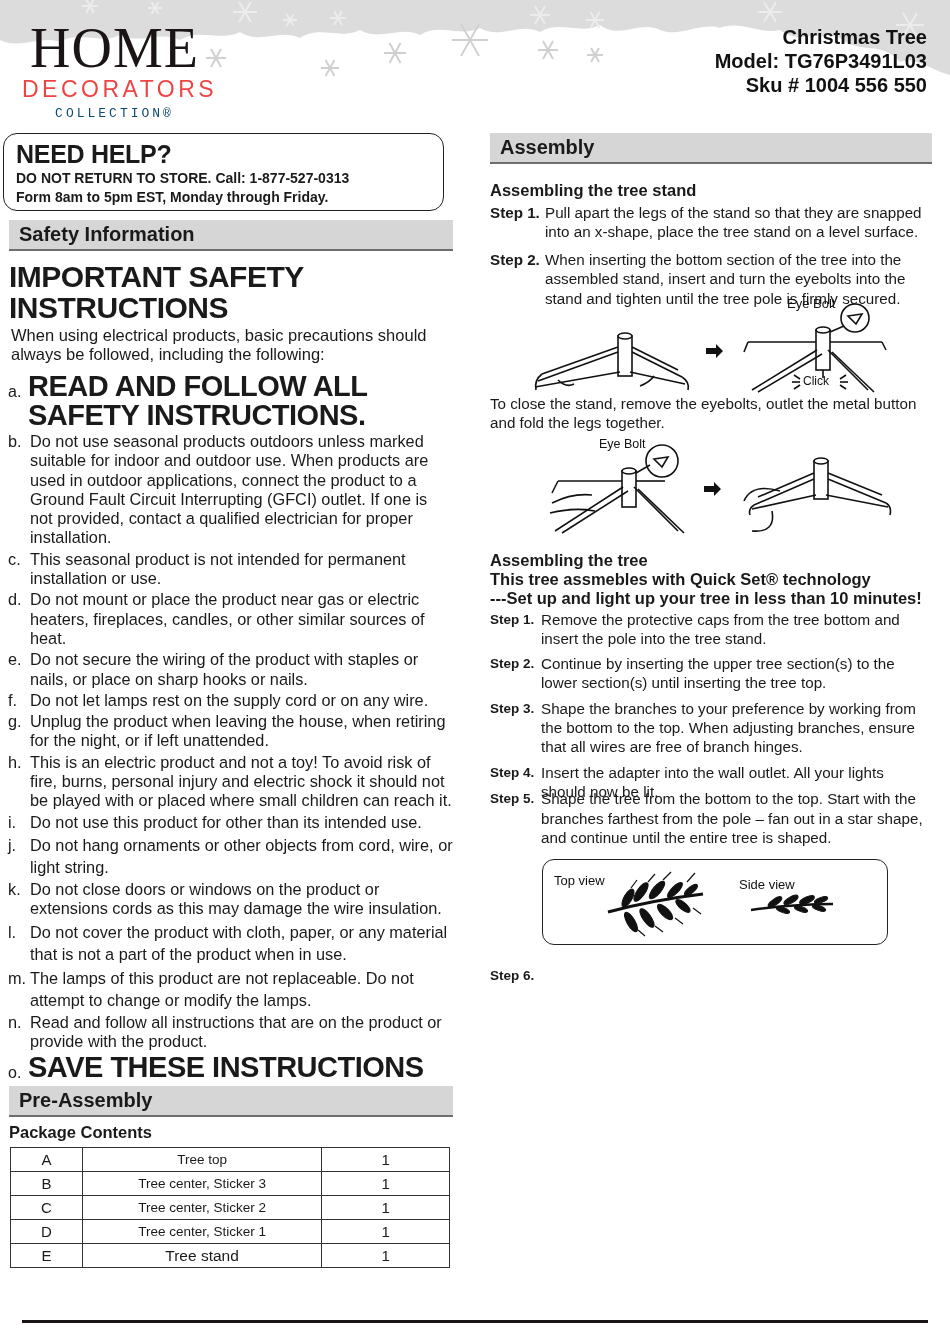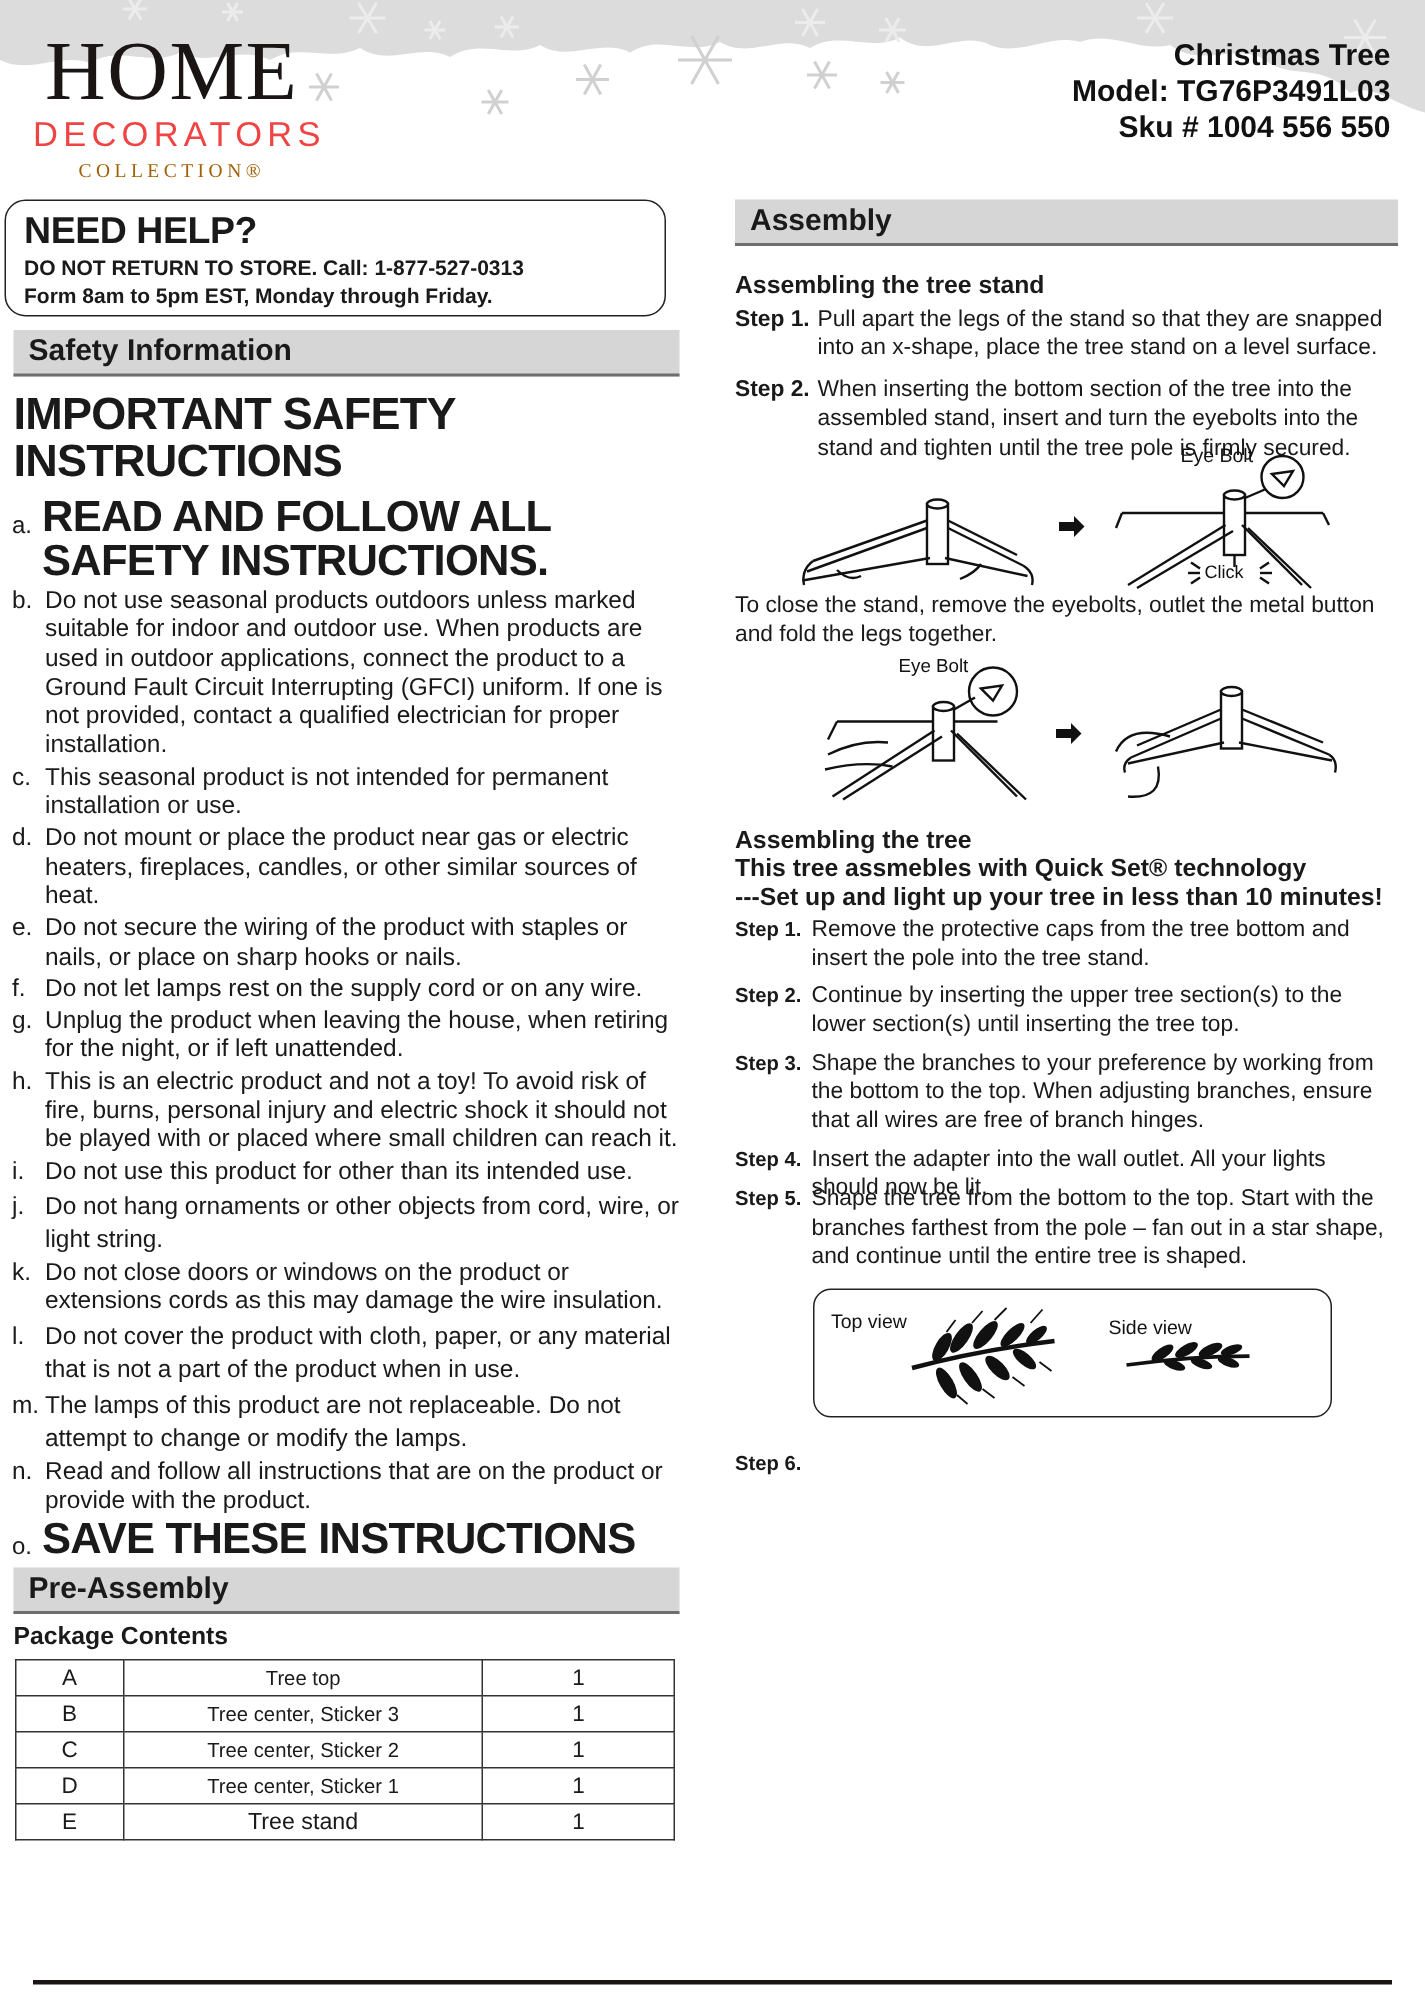--- a/index.html
+++ b/index.html
@@ -5,21 +5,21 @@
   * { box-sizing: border-box; margin: 0; padding: 0; }
   html, body { width: 950px; height: 1343px; background: #ffffff; overflow: hidden; }
   body { font-family: "Liberation Sans", "DejaVu Sans", sans-serif; color: #1a1a1a; position: relative; }
 
   
   .header-band { position: absolute; left: 0; top: 0; width: 950px; height: 130px; overflow: hidden; }
   .header-band svg.snow { position: absolute; left: 0; top: 0; }
   .logo { position: absolute; left: 22px; top: 22px; width: 185px; text-align: center; }
   .logo-home { font-family: "Liberation Serif", "DejaVu Serif", serif; font-size: 56px; letter-spacing: 1px; line-height: 52px; color: #1a1414; }
   .logo-dec { font-family: "Liberation Sans", sans-serif; font-size: 23px; letter-spacing: 3.5px; line-height: 30px; color: #ef4444; }
-  .logo-col { font-family: Liberation Serif, serif; font-size: 13px; letter-spacing: 3px; line-height: 20px; color: #a16207; }
+  .logo-col { font-family: Liberation Mono, monospace; font-size: 13px; letter-spacing: 3px; line-height: 20px; color: #0c4a6e; }
   .product-info { position: absolute; right: 23px; top: 25px; text-align: right; font-weight: bold; font-size: 20px; line-height: 24px; color: #111; }
 
   
   .col-left { position: absolute; left: 2px; top: 133px; width: 452px; }
   .col-right { position: absolute; left: 490px; top: 133px; width: 442px; }
 
   .help-box { border: 1.5px solid #222; border-radius: 14px; padding: 5px 12px 10px 12px; width: 441px; height: 78px; margin-left: 1px; }
   .help-title { font-size: 25px; font-weight: bold; line-height: 30px; letter-spacing: -0.3px; }
   .help-line { font-size: 14px; font-weight: bold; line-height: 19px; }
 
@@ -167,29 +167,30 @@
     <div class="help-line">DO NOT RETURN TO STORE. Call: 1-877-527-0313</div>
     <div class="help-line">Form 8am to 5pm EST, Monday through Friday.</div>
   </div>
 
   <div class="section-bar safety-bar">Safety Information</div>
 
   <div class="big-title">
     <div>IMPORTANT SAFETY</div>
     <div>INSTRUCTIONS</div>
   </div>
+  <div class="intro">When using electrical products, basic precautions should always be followed, including the following:</div>
 
   <ul class="safety-list">
     <li class="big">
         <span class="mark">a.</span>
         <span class="txt">READ AND FOLLOW ALL SAFETY INSTRUCTIONS.</span>
       </li>
     <li>
         <span class="mark">b.</span>
-        <span class="txt">Do not use seasonal products outdoors unless marked suitable for indoor and outdoor use. When products are used in outdoor applications, connect the product to a Ground Fault Circuit Interrupting (GFCI) uniform. If one is not provided, contact a qualified electrician for proper installation.</span>
+        <span class="txt">Do not use seasonal products outdoors unless marked suitable for indoor and outdoor use. When products are used in outdoor applications, connect the product to a Ground Fault Circuit Interrupting (GFCI) outlet. If one is not provided, contact a qualified electrician for proper installation.</span>
       </li>
     <li>
         <span class="mark">c.</span>
         <span class="txt">This seasonal product is not intended for permanent installation or use.</span>
       </li>
     <li>
         <span class="mark">d.</span>
         <span class="txt">Do not mount or place the product near gas or electric heaters, fireplaces, candles, or other similar sources of heat.</span>
       </li>
     <li>

